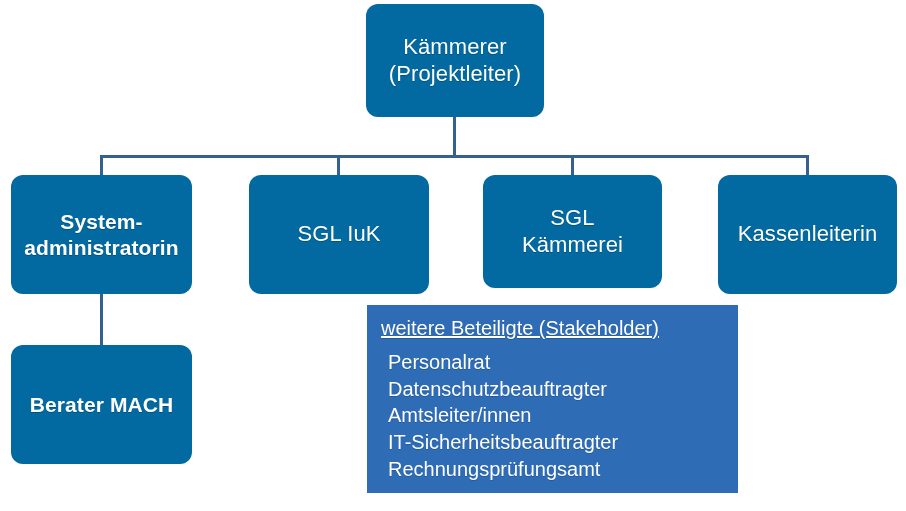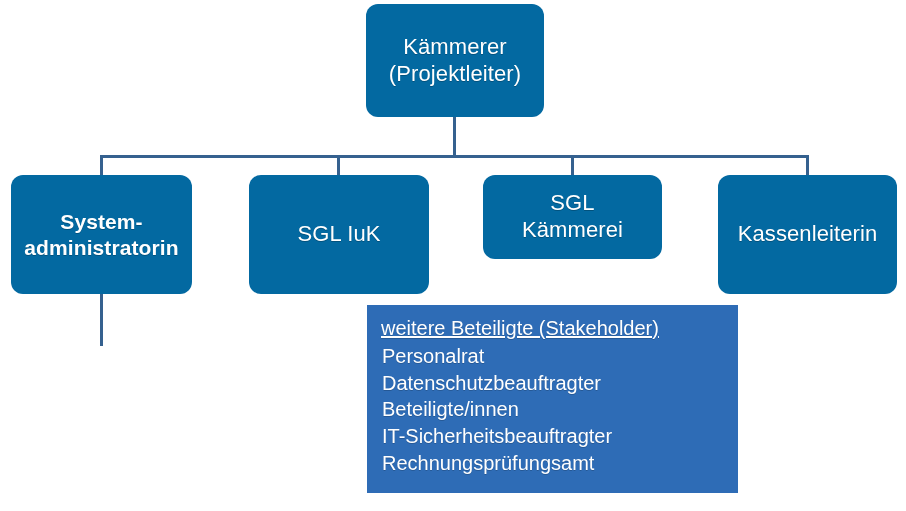--- a/index.html
+++ b/index.html
@@ -54,21 +54,21 @@
 
   .node-root     { left: 366px; top: 4px;   width: 178px; height: 113px; font-size: 22px; }
   .node-root .node-label { font-weight: 400; }
 
   .node-sysadmin { left: 11px;  top: 175px; width: 181px; height: 119px; font-size: 21px; }
   .node-sysadmin .node-label { font-weight: 700; }
 
   .node-sgl-iuk  { left: 249px; top: 175px; width: 180px; height: 119px; font-size: 22px; }
   .node-sgl-iuk .node-label { font-weight: 400; }
 
-  .node-sgl-kaem { left: 483px; top: 175px; width: 179px; height: 84px; font-size: 22px; }
+  .node-sgl-kaem { left: 483px; top: 175px; width: 179px; height: 113px; font-size: 22px; }
   .node-sgl-kaem .node-label { font-weight: 400; }
 
   .node-kasse    { left: 718px; top: 175px; width: 179px; height: 119px; font-size: 22px; }
   .node-kasse .node-label { font-weight: 400; }
 
   .node-berater  { left: 11px;  top: 345px; width: 181px; height: 119px; font-size: 21px; }
   .node-berater .node-label { font-weight: 700; }
 
   
   .stakeholder-box {
@@ -86,21 +86,21 @@
     text-shadow: 0 1px 0 rgba(0,0,0,0.18);
     -webkit-font-smoothing: antialiased;
   }
   .stakeholder-title {
     text-decoration: underline;
     display: block;
     white-space: nowrap;
   }
   .stakeholder-list {
     list-style: none;
-    margin: 1px;
+    margin: 7px;
     padding: 0;
   }
   .stakeholder-list li {
     white-space: nowrap;
   }
 </style>
 </head>
 <body>
 
 <div id="chart-canvas">
@@ -126,25 +126,28 @@
     <span class="node-label">SGL  IuK</span>
   </div>
   <div class="node node-sgl-kaem">
     <span class="node-label">SGL
 Kämmerei</span>
   </div>
   <div class="node node-kasse">
     <span class="node-label">Kassenleiterin</span>
   </div>
 
+  <div class="node node-berater">
+    <span class="node-label">Berater MACH</span>
+  </div>
 
   <div class="stakeholder-box">
     <span class="stakeholder-title">weitere Beteiligte (Stakeholder)</span>
     <ul class="stakeholder-list">
       <li>Personalrat</li>
       <li>Datenschutzbeauftragter</li>
-      <li>Beteiligte/innen</li>
+      <li>Amtsleiter/innen</li>
       <li>IT-Sicherheitsbeauftragter</li>
       <li>Rechnungsprüfungsamt</li>
     </ul>
   </div>
 
 </div>
 
 </body></html>

